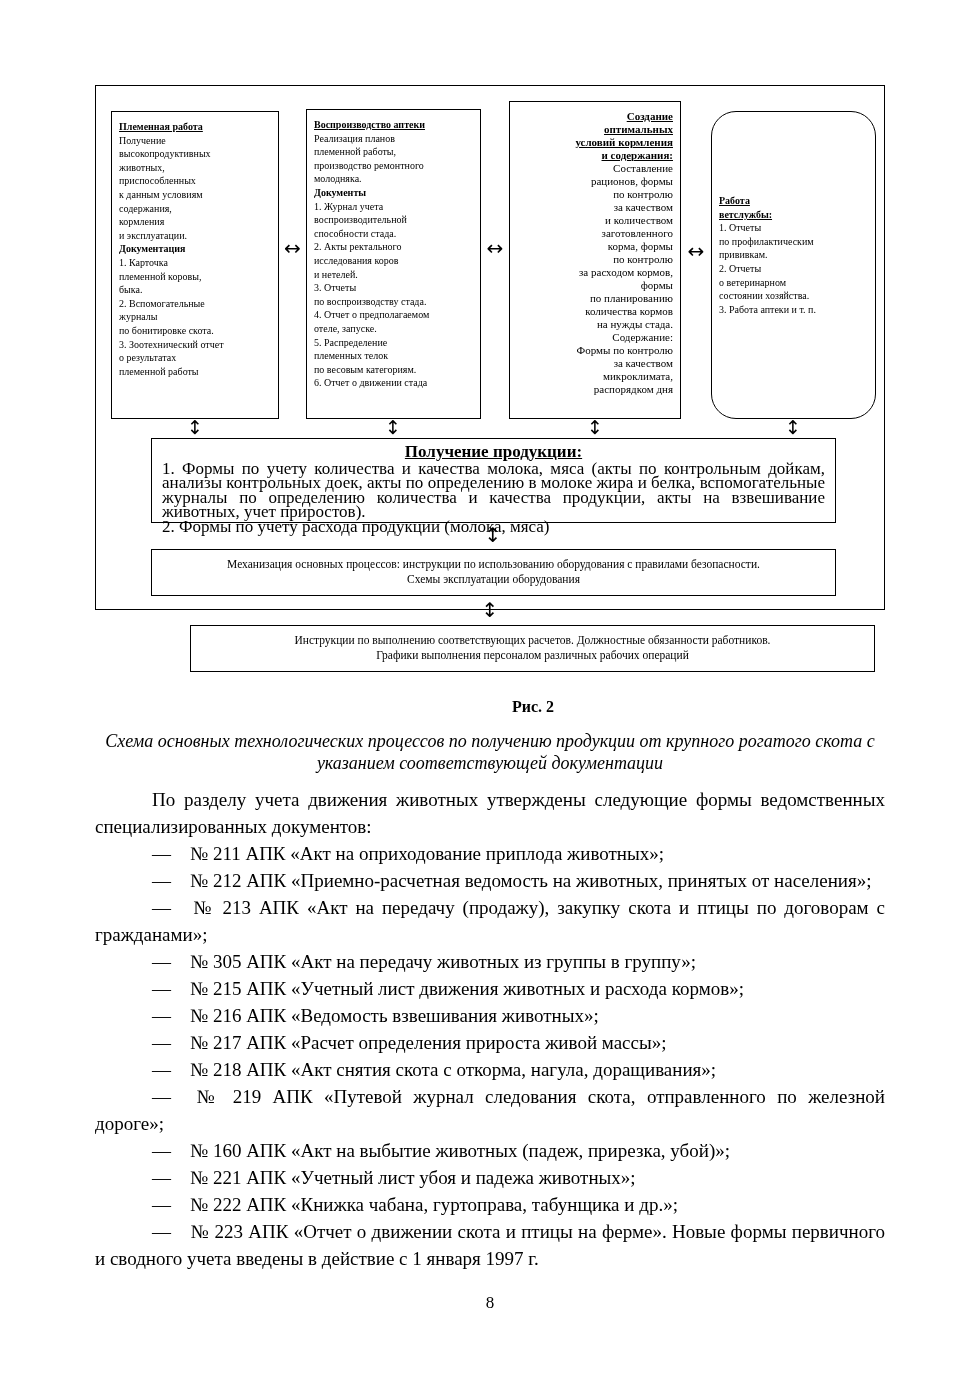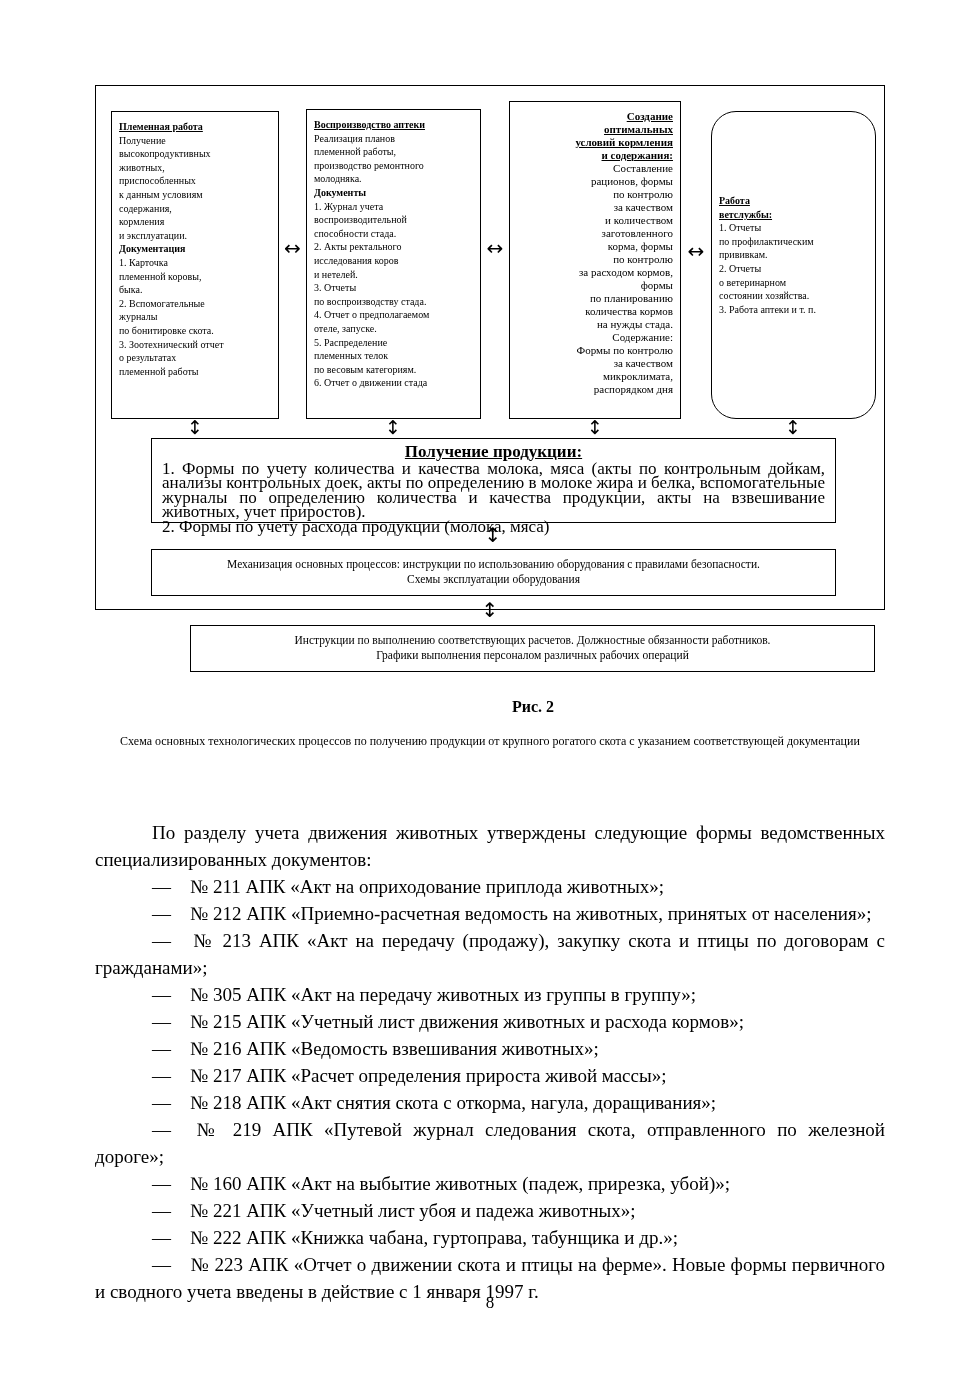--- a/index.html
+++ b/index.html
@@ -35,25 +35,25 @@
   .wide-box { padding: 6px 10px; }
   .wide-box .dtitle { display: block; text-align: center; margin-bottom: 2px; }
 
   
   .fig-label {
     position: absolute; top: 698px; left: 0; width: 980px;
     text-align: center; font-weight: bold; font-size: 16px; margin-left: 43px;
   }
   .fig-caption {
     position: absolute; top: 730px; left: 95px; width: 790px;
-    text-align: center; font-size: 12px; line-height: 22px;
+    text-align: center; font-size: 18px; line-height: 22px; font-style: italic;
   }
   .body-text {
     position: absolute; top: 786px; left: 95px; width: 790px;
-    font-size: 19px; line-height: 27px; text-align: justify; margin-top: 33px;
+    font-size: 19px; line-height: 27px; text-align: justify;
   }
   .body-text p { text-indent: 57px; margin: 0; }
   .page-number {
     position: absolute; top: 1293px; left: 0; width: 980px;
     text-align: center; font-size: 17px;
   }
 </style>
 </head>
 <body>
 

